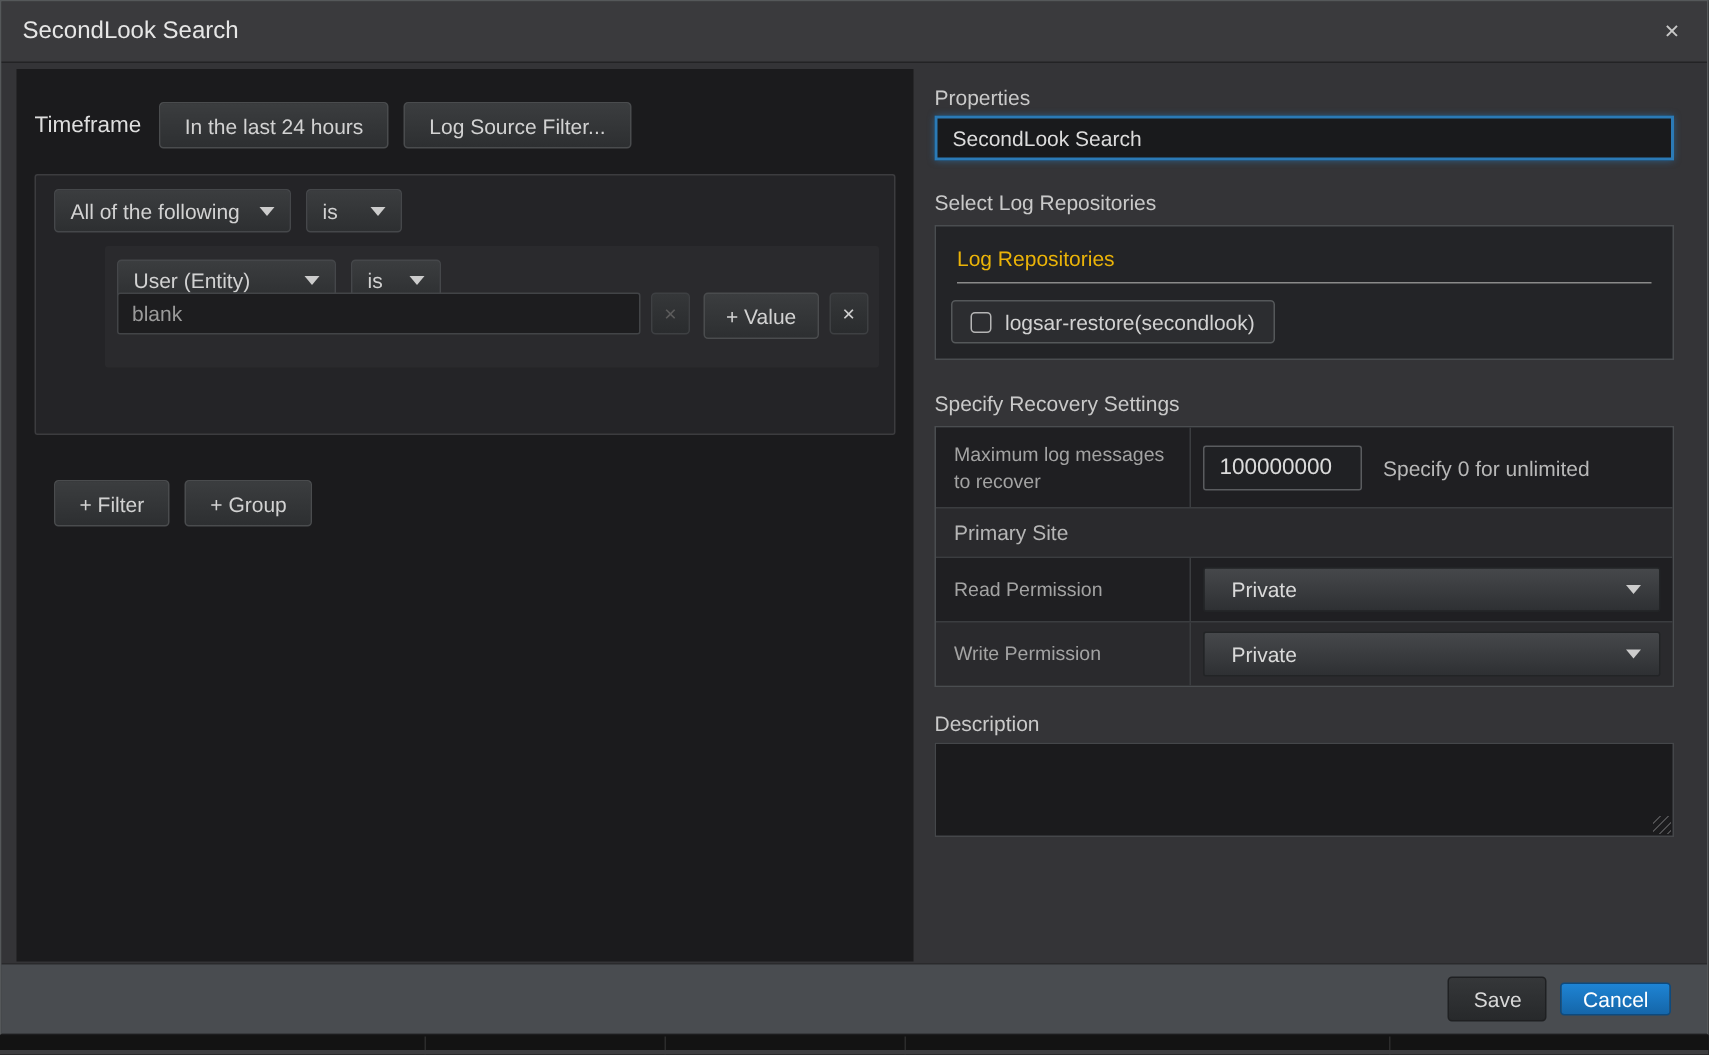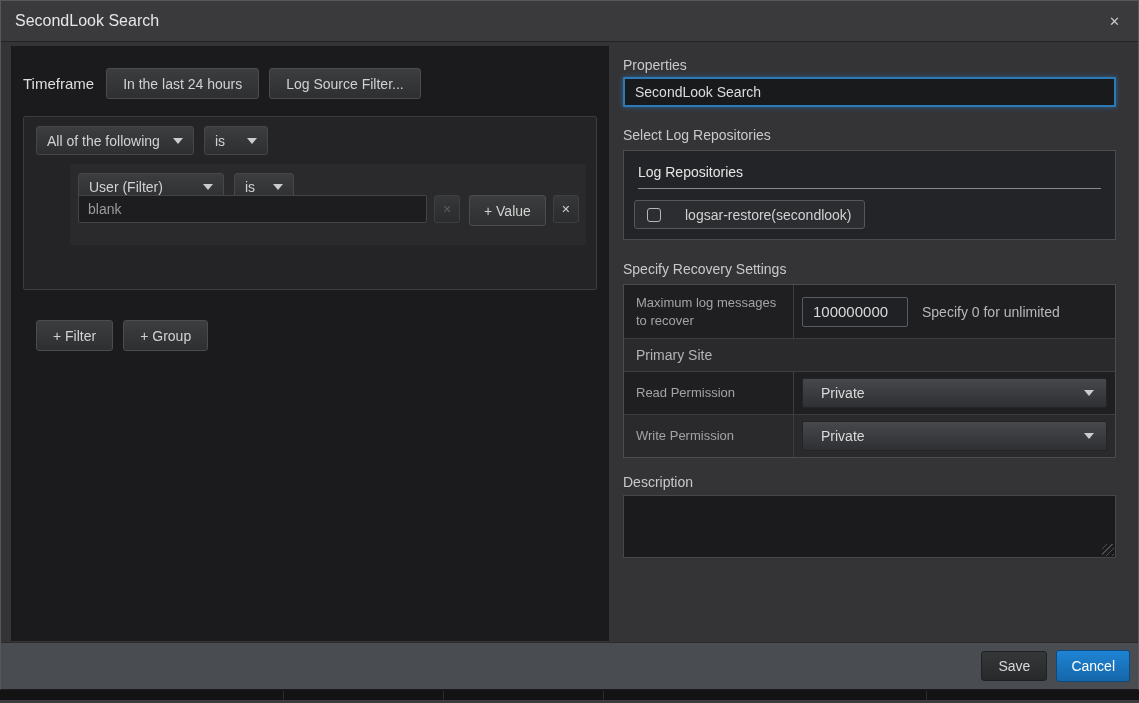--- a/index.html
+++ b/index.html
@@ -72,25 +72,25 @@
   .sec-h { color:#c9c9c9; font-size:14px; }
   .h-properties { margin-top:15px; }
   .h-name { margin-top:9px; }
   .name-input { margin-top:4px; width:493px; height:30px; background:#191a1c;
     border:2px solid #2b7ab6; box-shadow:0 0 5px rgba(45,125,190,.65);
     color:#dcdcdc; font-size:14px; padding:0 10px; outline:none;
     font-family:"Liberation Sans","DejaVu Sans",sans-serif; }
   .h-repos { margin-top:20px; }
   .repo-box { margin-top:7px; width:493px; height:90px; background:#232427;
     border:1px solid #4a4d50; }
-  .repo-title { color:#e5e5e5; font-size:14px; padding:13px 14px 8px 14px; }
+  .repo-title { color:#eab308; font-size:14px; padding:13px 14px 8px 14px; }
   .repo-rule { border:none; border-top:1px solid #8a8a8a; margin:0 14px; }
   .check-row { display:inline-flex; align-items:center; height:29px;
     background:#2c2d30; border:1px solid #55585a; border-radius:3px;
-    padding:0 12px; margin:11px 0 0 10px; cursor:pointer;gap:15px; }
+    padding:0 12px; margin:11px 0 0 10px; cursor:pointer; }
   .checkbox { width:14px; height:14px; border:1px solid #b5b5b5; border-radius:3px;
     background:transparent; margin-right:9px; flex:0 0 auto; }
   .check-label { color:#d2d2d2; font-size:14px; white-space:nowrap; }
   .h-recovery { margin-top:21px; }
 
   .settings-table { margin-top:7px; width:493px; border:1px solid #4a4d50; }
   .srow { display:flex; }
   .srow.dark { background:#1f1f22; }
   .srow.light { background:#2a2a2d; }
   .srow + .srow { border-top:1px solid #3b3d40; }
@@ -117,25 +117,25 @@
   .desc-area { margin-top:5px; width:493px; height:63px; background:#1b1b1d;
     border:1px solid #45474a; color:#cfcfcf; font-size:14px; padding:6px 9px;
     resize:none; outline:none; font-family:"Liberation Sans","DejaVu Sans",sans-serif;
     position:relative; display:block; }
   .desc-wrap { position:relative; width:493px; }
   .resize-grip { position:absolute; right:2px; bottom:2px; width:12px; height:12px;
     background:repeating-linear-gradient(135deg, transparent 0 3px, #4e4e50 3px 4px); }
 
   
   .footer { height:47px; flex:0 0 auto; background:#494c50; border-top:1px solid #2a2a2c;
-    display:flex; align-items:center; justify-content:flex-end; padding-right:8px; }
+    display:flex; align-items:center; justify-content:flex-end; padding-right:24px; }
   .save-btn { height:30px; min-width:64px; background:linear-gradient(#353739,#27292b);
     border:1px solid #1f2022; border-radius:3px; color:#d8d8d8; font-size:14px;
     padding:0 16px; cursor:pointer; }
-  .cancel-btn { height:32px; min-width:66px; margin-left:9px;
+  .cancel-btn { height:22px; min-width:66px; margin-left:9px;
     background:linear-gradient(#1e84d4,#1566a9);
     border:1px solid #0e4a7d; border-radius:3px; color:#ffffff; font-size:14px;
     padding:0 14px; cursor:pointer; }
 
   
   .backdrop-strip { position:absolute; left:0; top:691px; width:1139px; height:12px;
     background:#131313; }
   .backdrop-strip .vline { position:absolute; top:0; width:1px; height:12px;
     background:#2c2c2c; }
   .backdrop-strip .baseline { position:absolute; left:0; bottom:0; width:100%;
@@ -169,21 +169,21 @@
           </div>
           <div class="dd dd-op">
             <span class="dd-text">is</span>
             <span class="caret"></span>
           </div>
         </div>
 
         <div class="filter-rule">
           <div class="fr-row1">
             <div class="dd dd-field">
-              <span class="dd-text">User (Filter)</span>
+              <span class="dd-text">User (Entity)</span>
               <span class="caret"></span>
             </div>
             <div class="dd dd-op2">
               <span class="dd-text">is</span>
               <span class="caret"></span>
             </div>
           </div>
           <div class="fr-row2">
             <input class="value-input" type="text" value="blank" style="">
             <span class="xbtn dim">✕</span>

